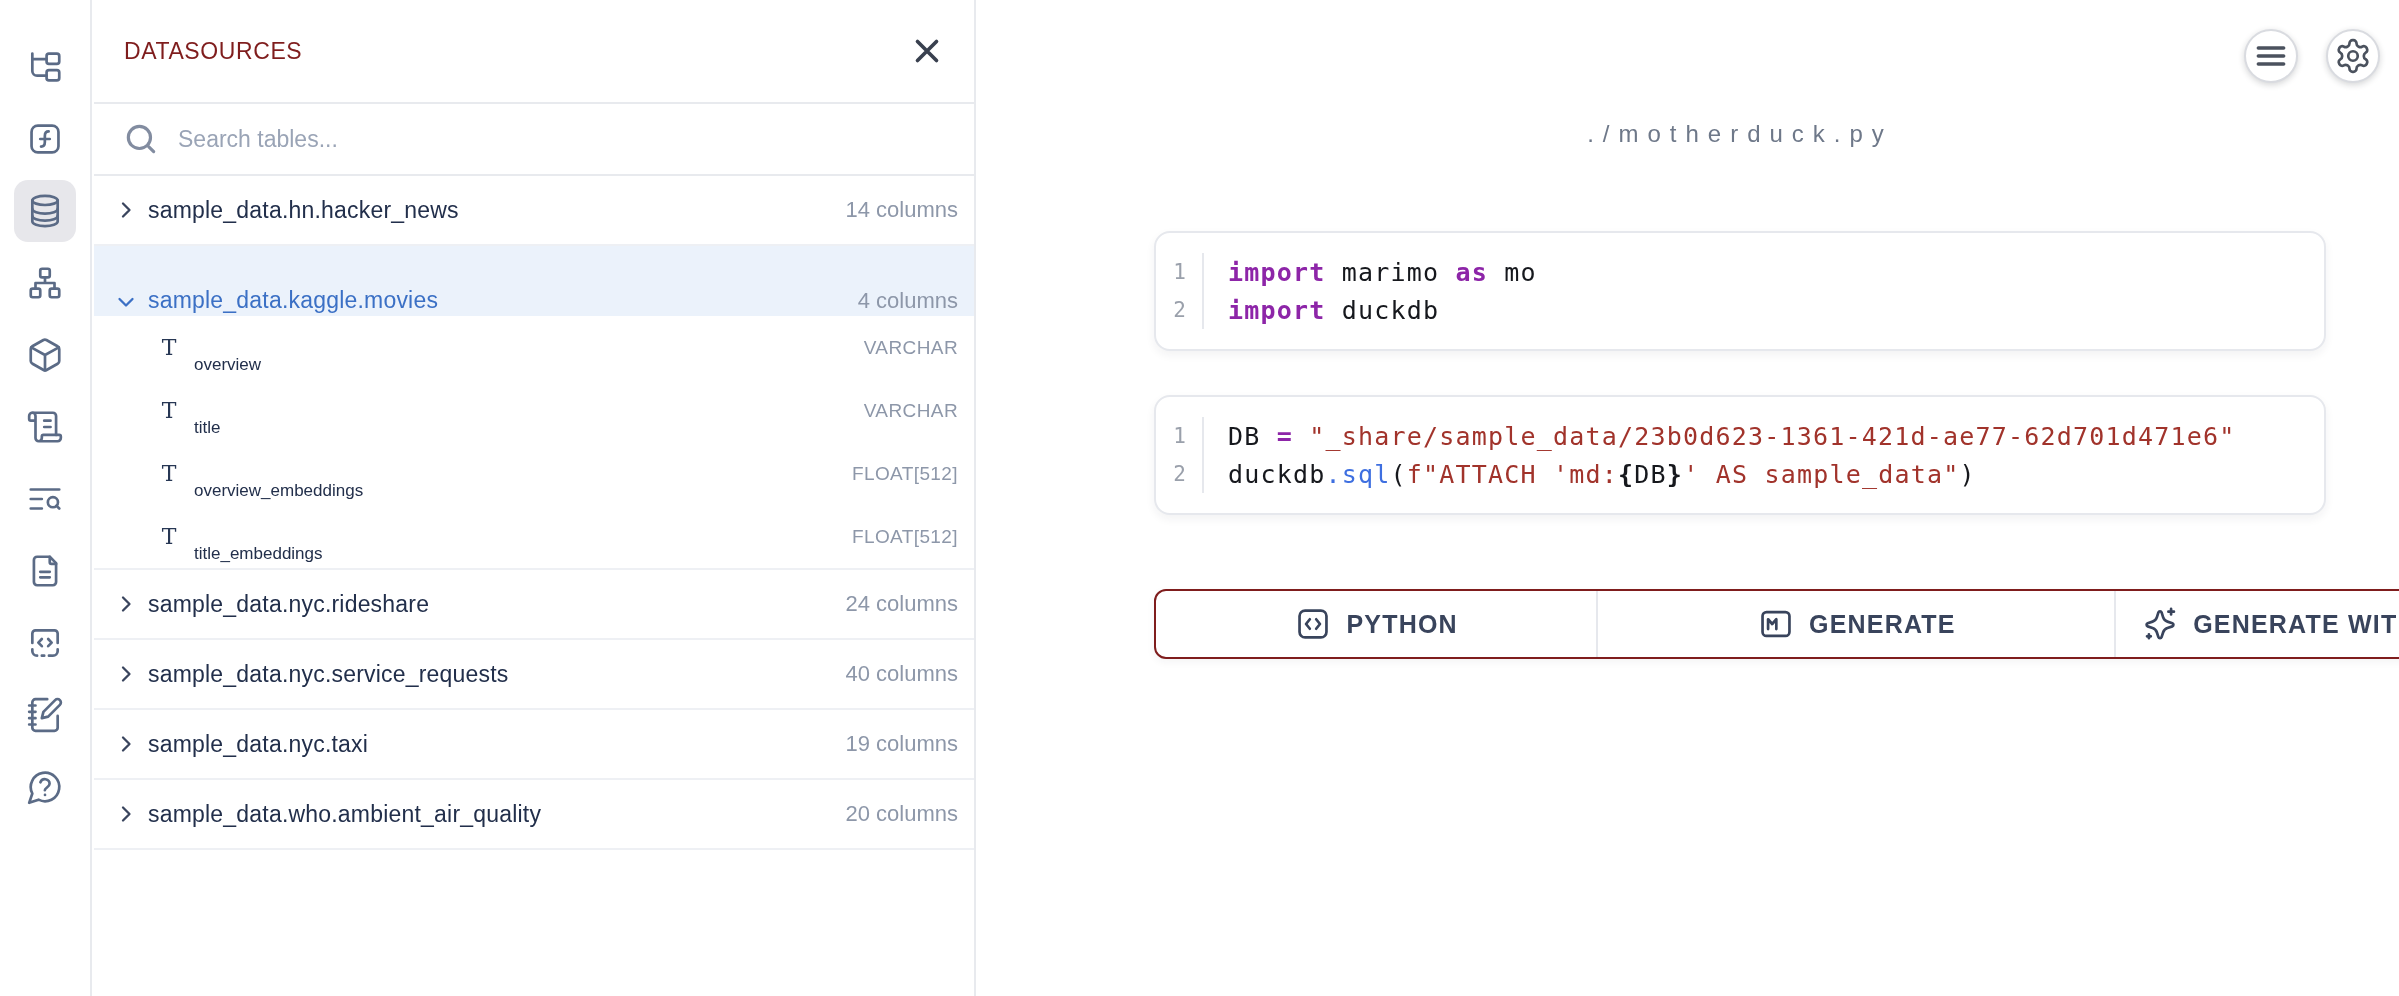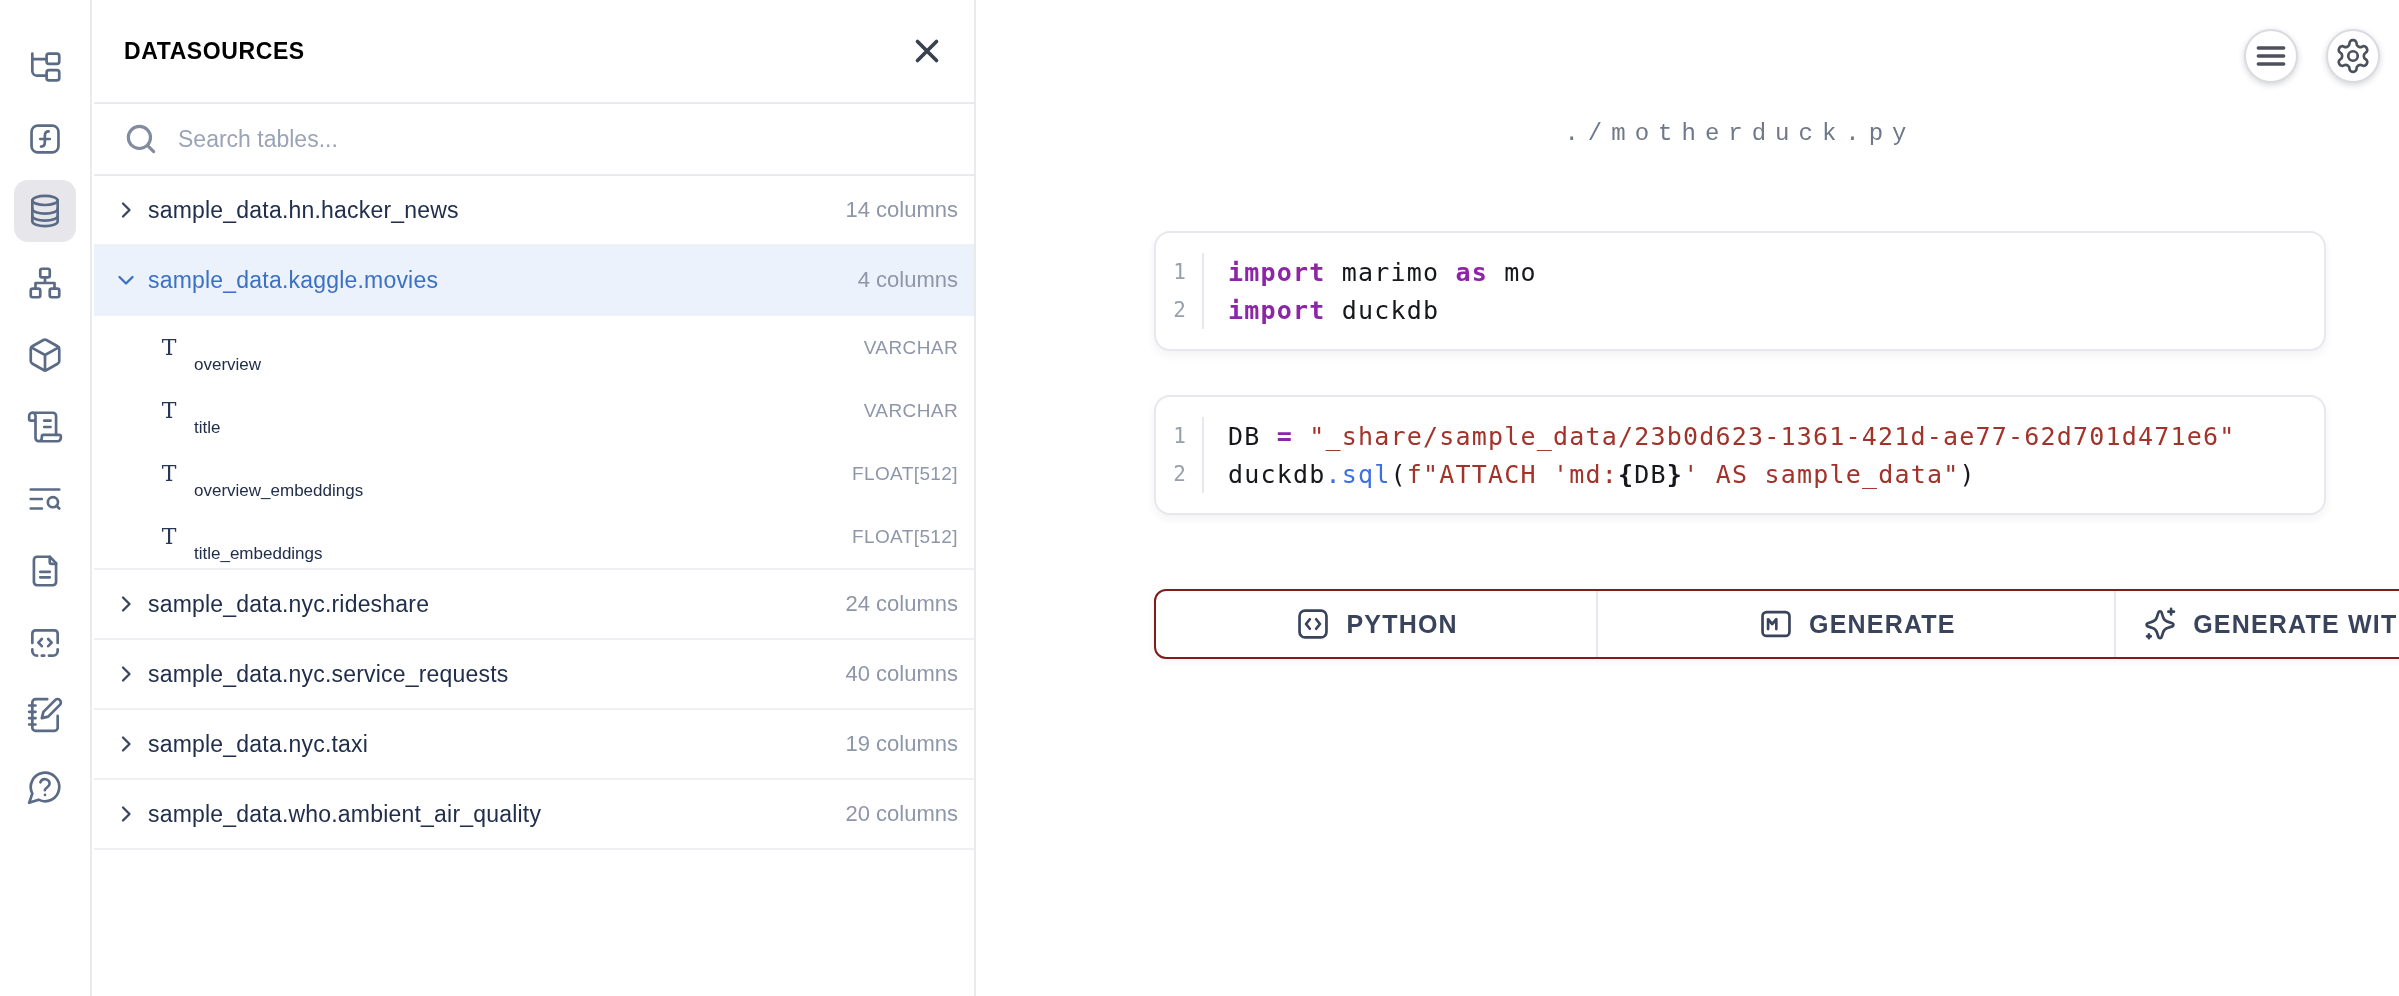--- a/index.html
+++ b/index.html
@@ -13,59 +13,59 @@
   .rail-btn{width:62px;height:62px;flex:0 0 auto;border:none;background:transparent;padding:0;
             border-radius:14px;display:grid;place-items:center;color:#5b6b86;cursor:pointer;}
   .rail-btn.active{background:#e7e7eb;}
   .rail-btn svg{width:38px;height:38px;}
 
   
   .panel{position:absolute;left:94px;top:0;bottom:0;width:882px;background:#fff;
          border-right:2px solid #e8eaee;box-sizing:border-box;z-index:2;}
   .panel-header{height:104px;border-bottom:2px solid #e8eaee;display:flex;align-items:center;
                 padding:0 24px 0 30px;box-sizing:border-box;}
-  .panel-title{margin:0;font-size:23px;font-weight:700;letter-spacing:.6px;color:#000000;}
+  .panel-title{margin:0;font-size:23px;font-weight:400;letter-spacing:.6px;color:#7f1d1d;}
   .close-btn{margin-left:auto;width:46px;height:46px;background:none;border:none;padding:0;
              display:grid;place-items:center;color:#39404f;cursor:pointer;}
   .close-btn svg{width:27px;height:27px;}
 
   .search-row{height:72px;border-bottom:2px solid #e8eaee;display:flex;align-items:center;
               padding:0 20px 0 28px;gap:16px;box-sizing:border-box;}
   .sicon{color:#828ca0;display:grid;place-items:center;}
   .sicon svg{width:27px;height:27px;}
   .search-input{flex:1;border:none;outline:none;background:transparent;font-family:inherit;
                 font-size:23px;color:#2b3750;}
   .search-input::placeholder{color:#9aa4b6;}
 
   .table-row{height:70px;display:flex;align-items:center;padding:0 16px 0 20px;
              border-bottom:2px solid #eef0f4;cursor:pointer;box-sizing:border-box;}
   .chev{width:24px;height:24px;color:#3a455e;display:grid;place-items:center;flex:0 0 auto;}
   .chev svg{width:21px;height:21px;}
   .t-name{margin-left:10px;font-size:23px;color:#222f4b;letter-spacing:.2px;}
   .t-count{margin-left:auto;font-size:22px;color:#8d97a9;}
-  .table-row.selected{background:#ebf2fb;border-bottom-color:transparent;}
+  .table-row.selected{background:#ebf2fb;border-bottom-color:transparent;align-items:flex-end;}
   .table-row.selected .t-name,.table-row.selected .chev{color:#3b70c5;}
   .columns-group{border-bottom:2px solid #eef0f4;}
   .column-row{height:63px;display:flex;align-items:center;padding:0 16px 0 62px;
               box-sizing:border-box;cursor:pointer;}
   .col-t{font-family:"DejaVu Serif",serif;font-size:22px;color:#273754;width:26px;text-align:center;}
   .col-name{margin-left:12px;font-size:17px;color:#222f4b;margin-top:34px;}
   .col-type{margin-left:auto;font-size:19px;color:#8d97a9;letter-spacing:.4px;}
 
   
   .main{position:absolute;left:978px;right:0;top:0;bottom:0;background:#fff;}
   .circle-btn{position:absolute;top:29px;width:54px;height:54px;border-radius:50%;background:#fff;
               border:2px solid #d9dbe0;box-shadow:0 2px 6px rgba(20,25,35,.18);
               display:grid;place-items:center;color:#4b525e;cursor:pointer;padding:0;box-sizing:border-box;}
   .circle-btn.menu{left:1266px;}
   .circle-btn.settings{left:1348px;}
   .circle-btn svg{width:27px;height:27px;}
 
   .filename{position:absolute;left:176px;width:1172px;top:120px;text-align:center;cursor:pointer;
-            font-family:Liberation Mono, monospace;font-size:24px;letter-spacing:9px;color:#6e7889;}
+            font-family:Liberation Sans, sans-serif;font-size:24px;letter-spacing:9px;color:#6e7889;}
 
   .cells{position:absolute;left:176px;width:1172px;top:231px;display:flex;flex-direction:column;gap:44px;}
   .cell{background:#fff;border:2px solid #e6e8ed;border-radius:16px;
         box-shadow:0 4px 10px rgba(30,40,55,.06);padding:20px 0;box-sizing:border-box;}
   .code-line{display:flex;height:38px;}
   .ln{width:48px;flex:0 0 auto;box-sizing:border-box;padding-right:16px;height:100%;
       display:flex;align-items:center;justify-content:flex-end;border-right:2px solid #e6e8ed;
       font-family:"DejaVu Sans Mono",monospace;font-size:21px;color:#9aa0ab;}
   .code{padding-left:24px;display:flex;align-items:center;white-space:pre;
         font-family:"DejaVu Sans Mono",monospace;font-size:25px;letter-spacing:1.2px;color:#16181d;justify-content:flex-end;}

